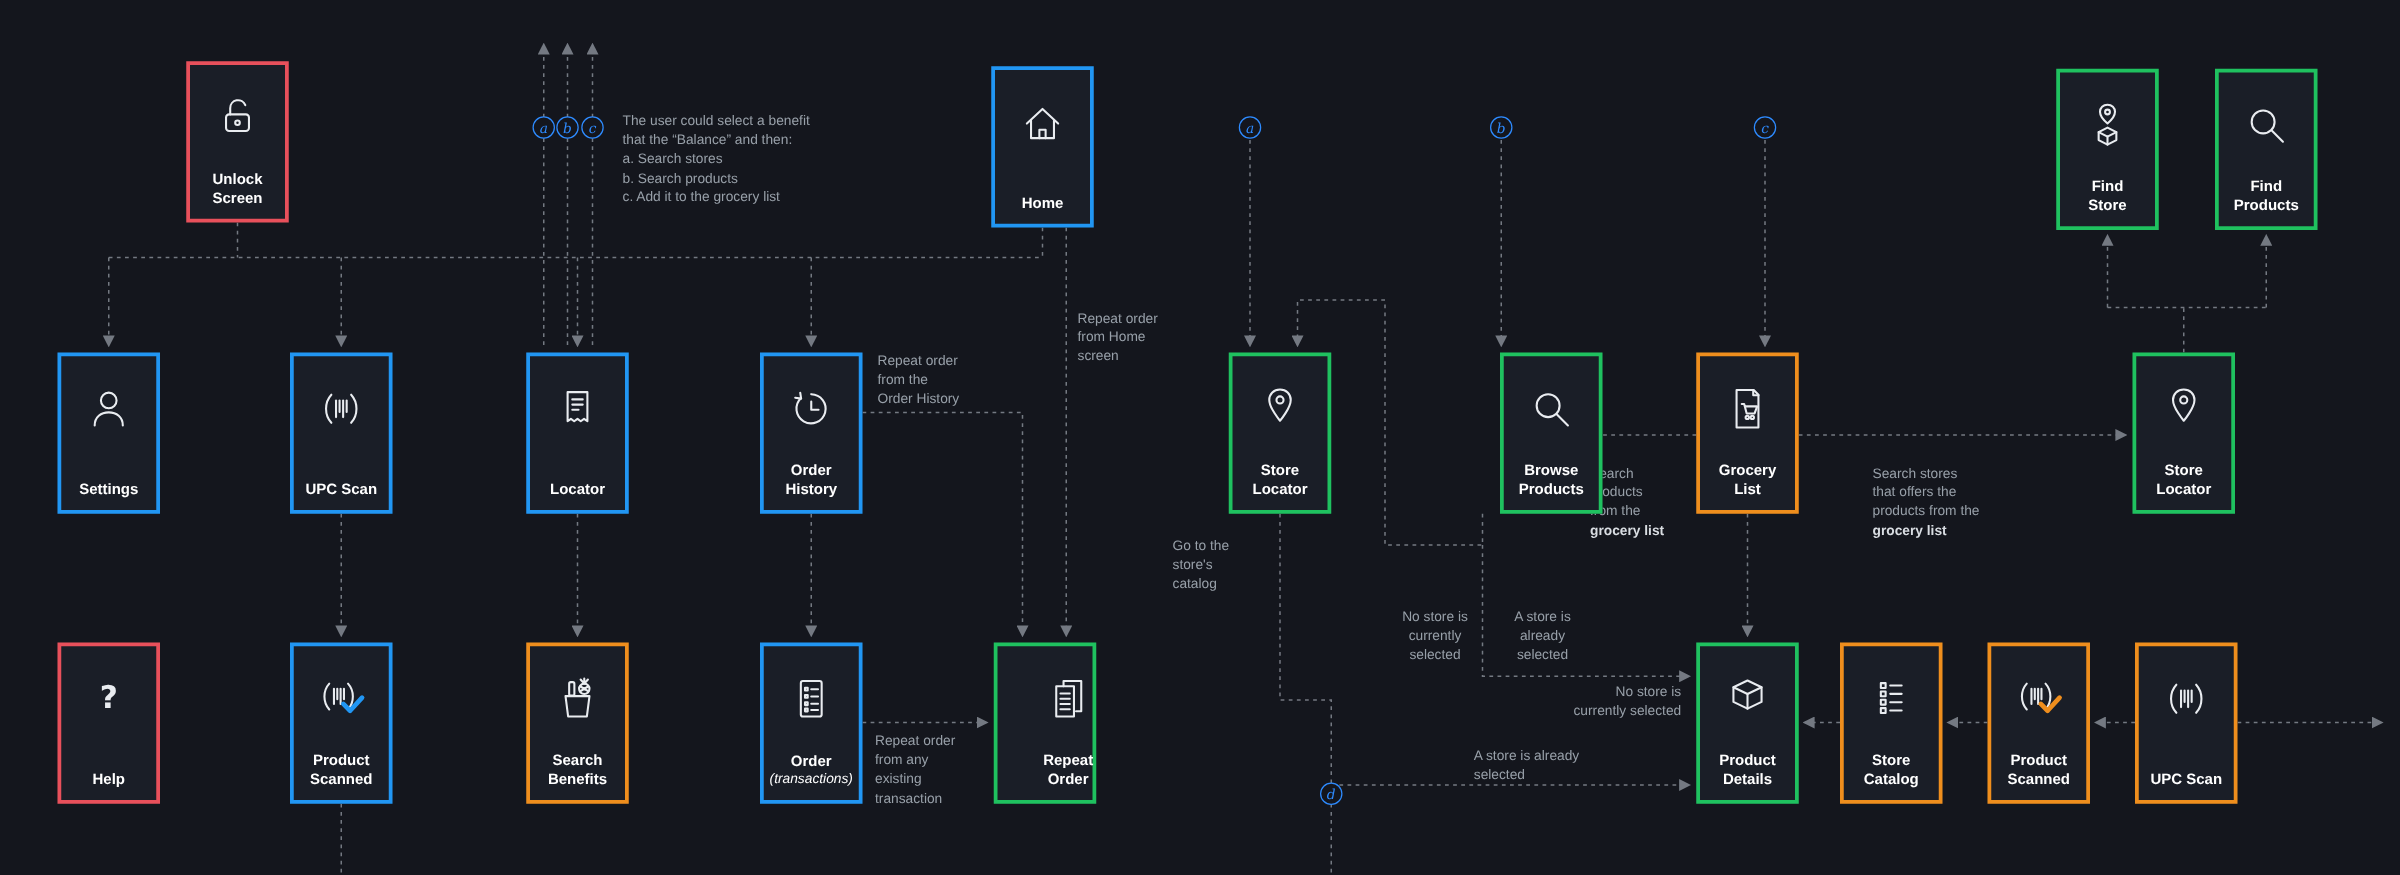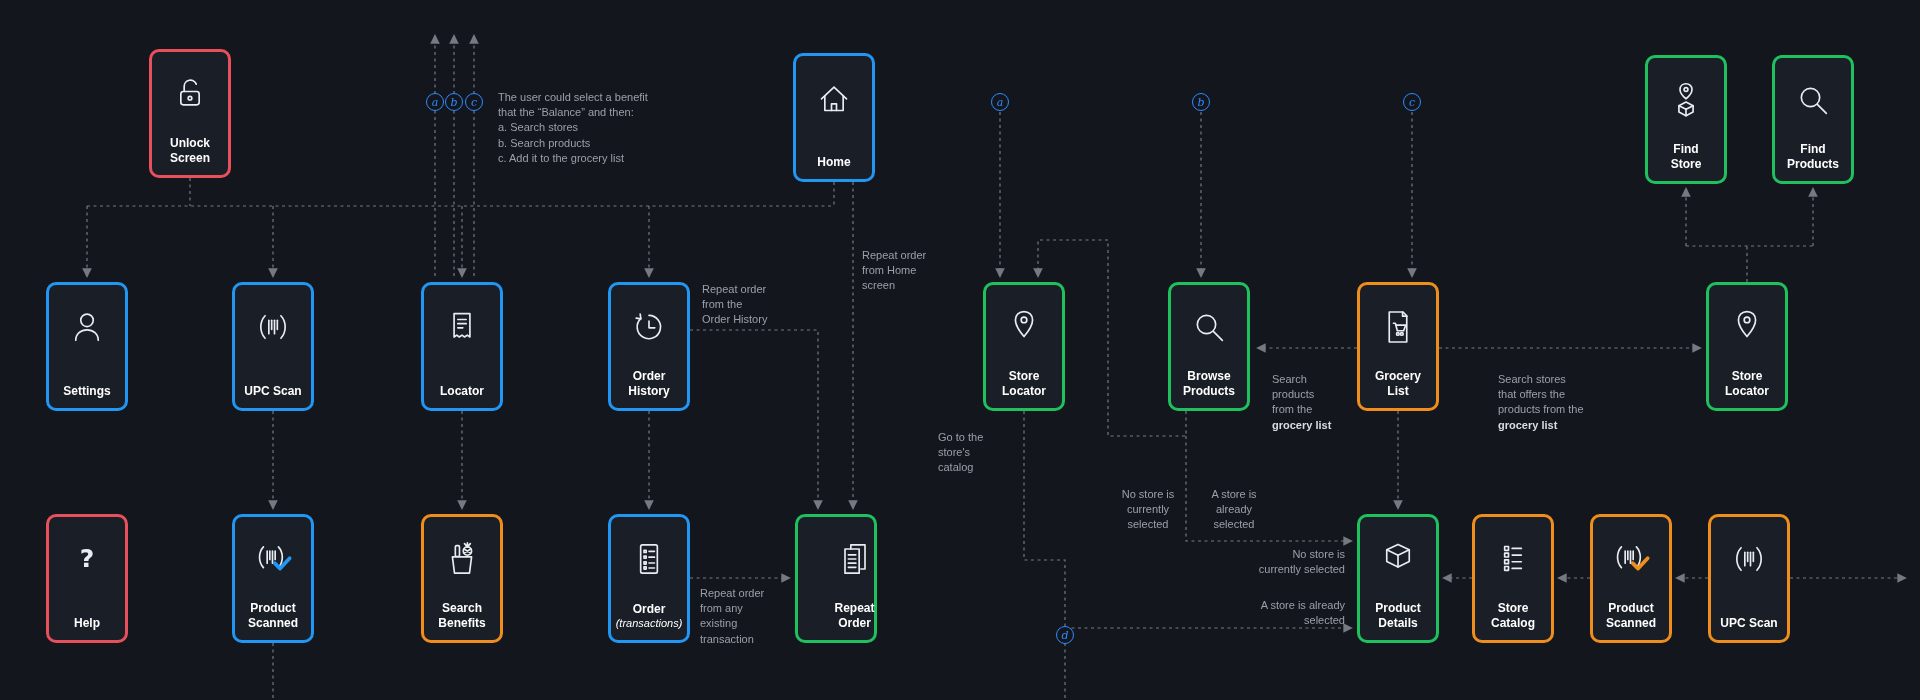--- a/index.html
+++ b/index.html
@@ -3,21 +3,21 @@
 <meta charset="utf-8">
 <style>
   html,body{margin:0;padding:0;background:#101218;}
   #canvas{
     position:relative;width:1920px;height:700px;overflow:hidden;
     background:#14161d;font-family:"Liberation Sans",sans-serif;
   }
   #wires{position:absolute;left:0;top:0;}
   .node{
     position:absolute;width:82px;height:129px;box-sizing:border-box;
-    background:#1a1e27;border:3px solid #888;border-radius:10px;
+    background:#1a1e27;border:3px solid #888;border-radius:0;
     display:flex;flex-direction:column;align-items:center;padding:12px 3px 10px;
     z-index:3;
   }
   .node-icon{margin-top:10px;line-height:0;}
   .node-label{
     margin-top:auto;color:#ffffff;font-size:12px;font-weight:700;
     text-align:center;line-height:1.2;
   }
   .node-sub{display:block;font-size:11px;font-weight:400;font-style:italic;}
   .anno{position:absolute;color:#98a0a9;font-size:11px;line-height:1.38;z-index:2;}
@@ -79,21 +79,21 @@
   <div id="layer-annos">
       <div class="anno" style="left: 498px; top: 90px; width: 190px; text-align: left;"><span>The user could select a benefit</span><br><span>that the “Balance” and then:</span><br><span>a. Search stores</span><br><span>b. Search products</span><br><span>c. Add it to the grocery list</span></div>
       <div class="anno" style="left: 862px; top: 248px; width: 90px; text-align: left;"><span>Repeat order</span><br><span>from Home</span><br><span>screen</span></div>
       <div class="anno" style="left: 702px; top: 282px; width: 88px; text-align: left;"><span>Repeat order</span><br><span>from the</span><br><span>Order History</span></div>
       <div class="anno" style="left: 938px; top: 430px; width: 78px; text-align: left;"><span>Go to the</span><br><span>store's</span><br><span>catalog</span></div>
       <div class="anno" style="left: 1272px; top: 372px; width: 72px; text-align: left;"><span>Search</span><br><span>products</span><br><span>from the</span><br><span class="b">grocery list</span></div>
       <div class="anno" style="left: 1498px; top: 372px; width: 112px; text-align: left;"><span>Search stores</span><br><span>that offers the</span><br><span>products from the</span><br><span class="b">grocery list</span></div>
       <div class="anno" style="left: 1112px; top: 487px; width: 72px; text-align: center;"><span>No store is</span><br><span>currently</span><br><span>selected</span></div>
       <div class="anno" style="left: 1196px; top: 487px; width: 76px; text-align: center;"><span>A store is</span><br><span>already</span><br><span>selected</span></div>
       <div class="anno" style="left: 1245px; top: 547px; width: 100px; text-align: right;"><span>No store is</span><br><span>currently selected</span></div>
-      <div class="anno" style="left: 1245px; top: 598px; width: 100px; text-align: right;"><span>A store is already</span><br><span>selected</span></div>
+      <div class="anno" style="left: 1179px; top: 598px; width: 100px; "><span>A store is already</span><br><span>selected</span></div>
       <div class="anno" style="left: 700px; top: 586px; width: 86px; text-align: left;"><span>Repeat order</span><br><span>from any</span><br><span>existing</span><br><span>transaction</span></div>
     </div>
   <div id="layer-letters">
       <div class="letter" style="left: 426px; top: 93px;">a</div>
       <div class="letter" style="left: 445px; top: 93px;">b</div>
       <div class="letter" style="left: 465px; top: 93px;">c</div>
       <div class="letter" style="left: 991px; top: 93px;">a</div>
       <div class="letter" style="left: 1192px; top: 93px;">b</div>
       <div class="letter" style="left: 1403px; top: 93px;">c</div>
       <div class="letter" style="left: 1056px; top: 626px;">d</div>
@@ -167,21 +167,21 @@
           </svg></div>
         <div class="node-label"><span>Order</span><br><span>History</span></div>
       </div>
       <div class="node" style="left: 983px; top: 282px; border-color: rgb(31, 193, 95);">
         <div class="node-icon"><svg viewBox="0 0 48 48" width="40" height="40" fill="none" stroke="#e9ecf0" stroke-width="2" stroke-linecap="round" stroke-linejoin="round">
             <path d="M24 5.5c-6 0-10.3 4.2-10.3 10 0 7.7 10.3 20 10.3 20s10.3-12.3 10.3-20c0-5.8-4.3-10-10.3-10z"></path>
             <circle cx="24" cy="15.5" r="3.4"></circle>
           </svg></div>
         <div class="node-label"><span>Store</span><br><span>Locator</span></div>
       </div>
-      <div class="node" style="left: 1168px; top: 282px; border-color: rgb(31, 193, 95); justify-content: flex-end;">
+      <div class="node" style="left: 1200px; top: 282px; border-color: rgb(31, 193, 95); justify-content: flex-end;">
         <div class="node-icon"><svg viewBox="0 0 48 48" width="40" height="40" fill="none" stroke="#e9ecf0" stroke-width="2" stroke-linecap="round" stroke-linejoin="round">
             <circle cx="21" cy="21" r="11"></circle>
             <path d="M29.5 29.5L40 40"></path>
           </svg></div>
         <div class="node-label"><span>Browse</span><br><span>Products</span></div>
       </div>
       <div class="node" style="left: 1357px; top: 282px; border-color: rgb(239, 142, 29);">
         <div class="node-icon"><svg viewBox="0 0 48 48" width="40" height="40" fill="none" stroke="#e9ecf0" stroke-width="2" stroke-linecap="round" stroke-linejoin="round">
             <path d="M13.5 6H30l4.5 4.5V42h-21z"></path>
             <path d="M29.5 6v5h5"></path>

